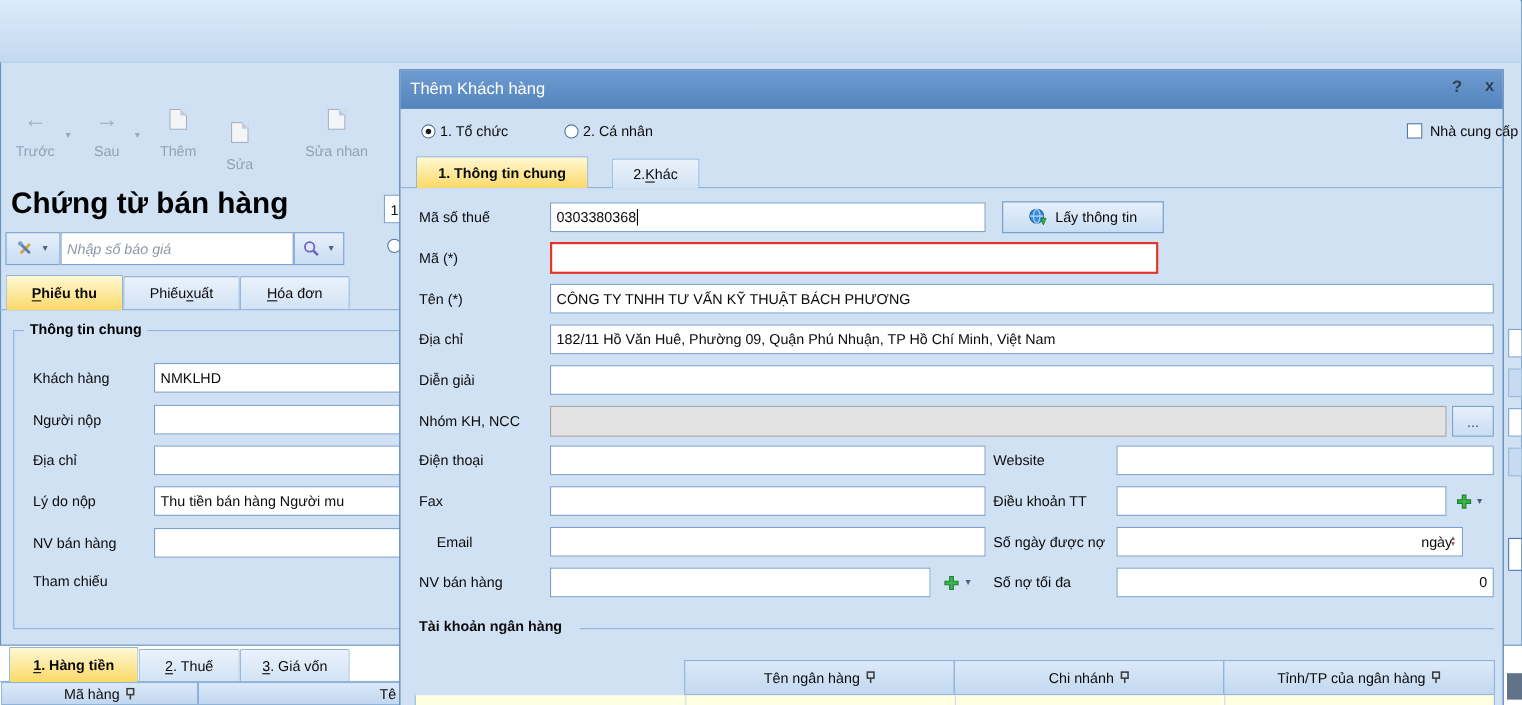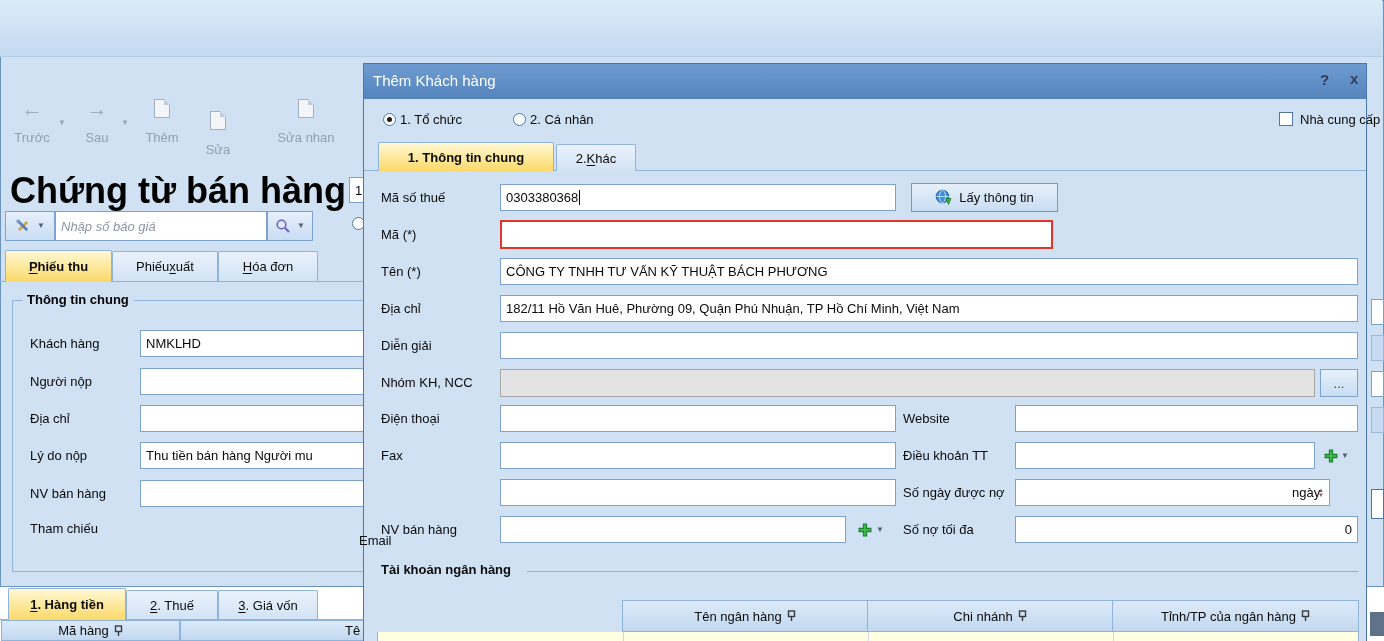--- a/index.html
+++ b/index.html
@@ -65,21 +65,21 @@
   </div>
   <div class="abs tbbtn" style="left:196px;top:109px;width:44px;height:50px;">
     <span class="pg"></span>
     <span>Sửa</span>
   </div>
   <div class="abs tbbtn" style="left:250px;top:97px;width:112px;height:50px;overflow:hidden;">
     <span class="pg"></span>
     <span>Sửa nhan</span>
   </div>
 
-  <div class="abs bold" style="left:10px;top:170px;font-size:36px;color:#000;white-space:nowrap;">Chứng từ bán hàng</div>
+  <div class="abs bold" style="left:10px;top:170px;font-size:27px;color:#000;white-space:nowrap;">Chứng từ bán hàng</div>
   <div class="abs inp" style="left:349px;top:177px;width:20px;height:26px;">1</div>
 
   <div class="abs btn" style="left:5px;top:211px;width:50px;height:30px;">
     <svg width="16" height="16" viewBox="0 0 16 16">
       <rect x="2" y="6.7" width="12" height="2.6" rx="1" fill="#d9a33c" transform="rotate(-45 8 8)"></rect>
       <rect x="2" y="6.7" width="12" height="2.6" rx="1" fill="#5b7fae" transform="rotate(45 8 8)"></rect>
       <circle cx="3.4" cy="3.4" r="2" fill="#7d9cc4"></circle>
     </svg>
     <span class="caret">▼</span>
   </div>
@@ -156,21 +156,21 @@
   <div class="abs bold" style="left:1350px;top:70px;font-size:15px;color:#2f3e52;">x</div>
 
   <div class="abs radio on" style="left:383px;top:113px;"></div>
   <div class="abs lbl" style="left:400px;top:112px;">1. Tổ chức</div>
   <div class="abs radio" style="left:513px;top:113px;"></div>
   <div class="abs lbl" style="left:530px;top:112px;">2. Cá nhân</div>
   <div class="abs cb" style="left:1279px;top:112px;"></div>
   <div class="abs lbl" style="left:1300px;top:112px;">Nhà cung cấp</div>
 
   <div class="abs hline" style="left:364px;top:170px;width:1002px;"></div>
-  <div class="abs tab active" style="left:378px;top:142px;width:176px;height:29px;">1. Thông tin chun<u>g</u></div>
+  <div class="abs tab active" style="left:378px;top:142px;width:157px;height:29px;">1. Thông tin chun<u>g</u></div>
   <div class="abs tab" style="left:556px;top:144px;width:80px;height:27px;">2. <u>K</u>hác</div>
 
   <div class="abs lbl" style="left:381px;top:190px;">Mã số thuế</div>
   <div class="abs inp" style="left:500px;top:184px;width:396px;height:27px;">
     <span>0303380368</span>
     <span class="tcaret"></span>
   </div>
   <div class="abs btn" style="left:911px;top:183px;width:147px;height:29px;border-color:#6f9cc9;">
     <svg width="18" height="17" viewBox="0 0 18 17">
       <circle cx="7.5" cy="7.5" r="6.3" fill="#3b8ede" stroke="#1f5d9e"></circle>
@@ -224,21 +224,21 @@
   <div class="abs inp" style="left:1015px;top:442px;width:300px;height:27px;">
     <span></span>
   </div>
   <div class="abs" style="left:1315px;top:442px;width:43px;height:27px;display:flex;align-items:center;justify-content:center;gap:3px;">
     <svg class="plus" width="14" height="14" viewBox="0 0 13 13">
       <path d="M5 1h3v4h4v3H8v4H5V8H1V5h4z" fill="#3cb649" stroke="#1e8030"></path>
     </svg>
     <span class="caret">▼</span>
   </div>
 
-  <div class="abs lbl" style="left:359px;top:485px;margin-top:48px;">Email</div>
+  <div class="abs lbl" style="left:397px;top:485px;">Email</div>
   <div class="abs inp" style="left:500px;top:479px;width:396px;height:27px;">
     <span></span>
   </div>
   <div class="abs lbl" style="left:903px;top:485px;">Số ngày được nợ</div>
   <div class="abs inp" style="left:1015px;top:479px;width:315px;height:27px;">
     <span style="flex:1;"></span>
     <span class="spincol">
       <span>▲</span>
       <span style="color:#a05656;">▼</span>
     </span>

